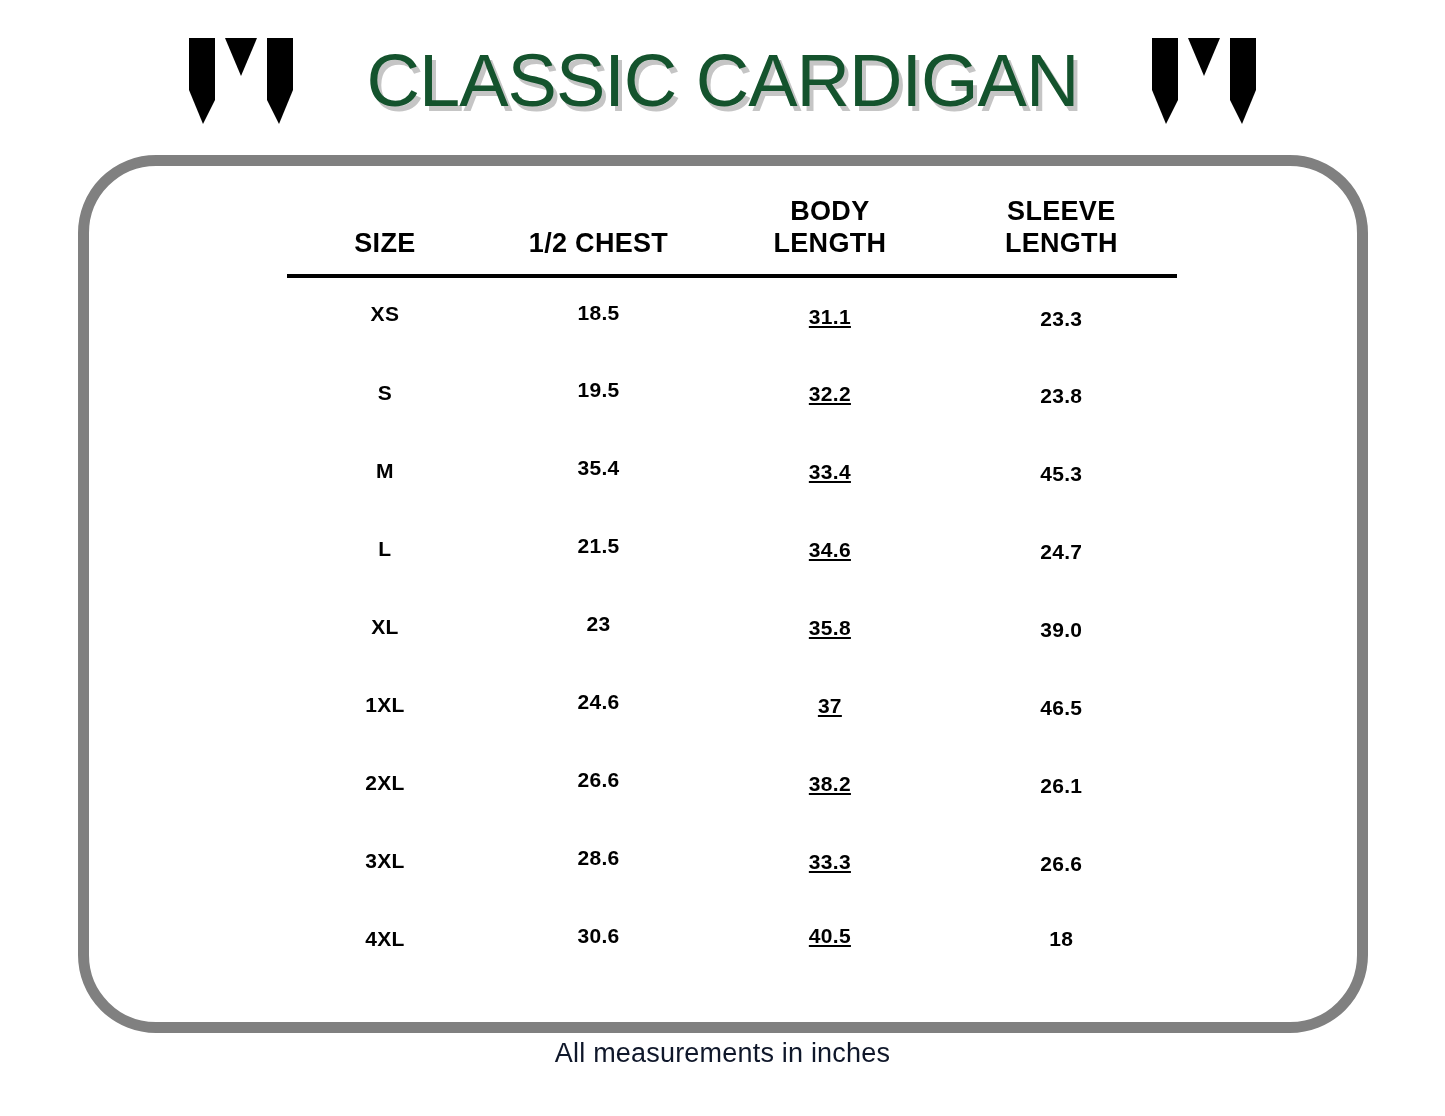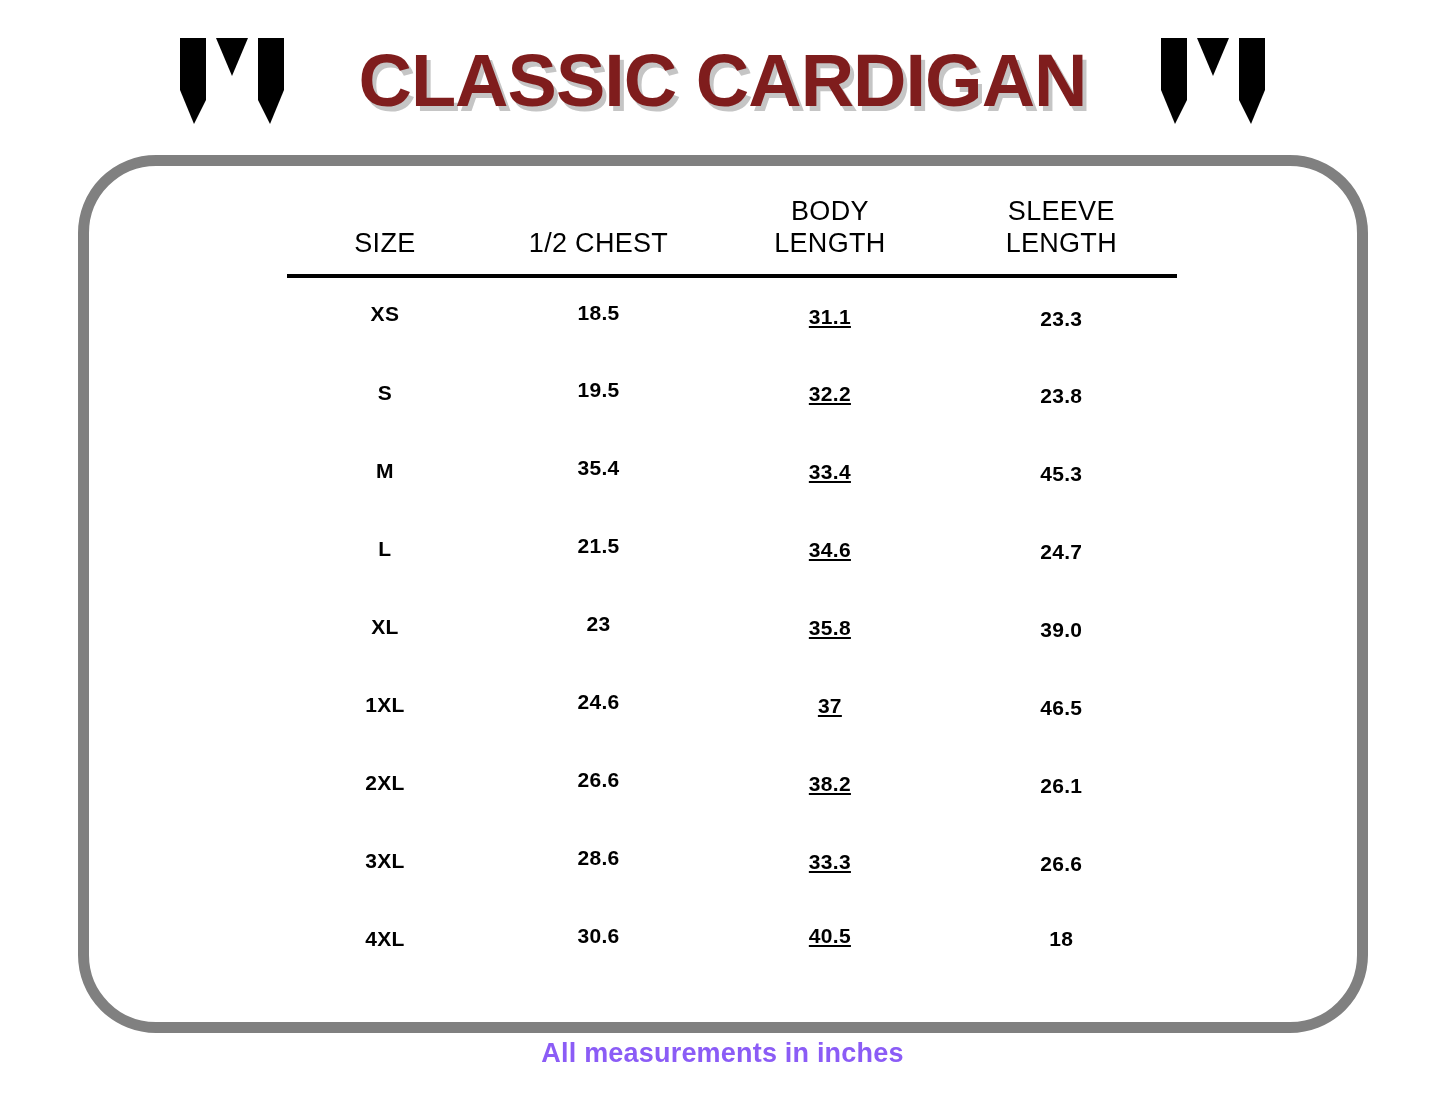--- a/index.html
+++ b/index.html
@@ -40,24 +40,24 @@
     height: 86px;
     flex: 0 0 auto;
   }
   .logo svg { display: block; width: 100%; height: 100%; }
 
   .logo-left { margin-right: 74px; }
   .logo-right { margin-left: 74px; }
 
   .title {
     font-size: 74px;
-    font-weight: bold;
+    font-weight: normal;
     letter-spacing: -1px;
     white-space: nowrap;
-    color: #7f1d1d;
+    color: #14532d;
     text-shadow: 4px 5px 0 rgba(150,150,150,0.55);
     line-height: 1;
   }
 
   
   .card {
     position: absolute;
     left: 78px;
     top: 155px;
     width: 1290px;
@@ -76,21 +76,21 @@
   }
 
   table.size-table {
     width: 100%;
     border-collapse: collapse;
     table-layout: fixed;
   }
 
   table.size-table th {
     font-size: 27px;
-    font-weight: normal;
+    font-weight: bold;
     vertical-align: bottom;
     padding: 0 0 14px 0;
     height: 96px;
     line-height: 1.18;
     color: #000;
     letter-spacing: 0.3px;
   }
 
   thead tr {
     border-bottom: 4px solid #000000;
@@ -115,22 +115,22 @@
   tbody tr:nth-child(9) td:nth-child(4) { transform: translateY(0px); }
 
   
   .footnote {
     position: absolute;
     left: 0;
     top: 1038px;
     width: 100%;
     text-align: center;
     font-size: 27px;
-    font-weight: bold;
-    color: #8b5cf6;
+    font-weight: normal;
+    color: #0f172a;
     letter-spacing: 0.2px;
   }
 </style>
 </head>
 <body>
 
 <div class="page">
 
   <div class="header">
 

